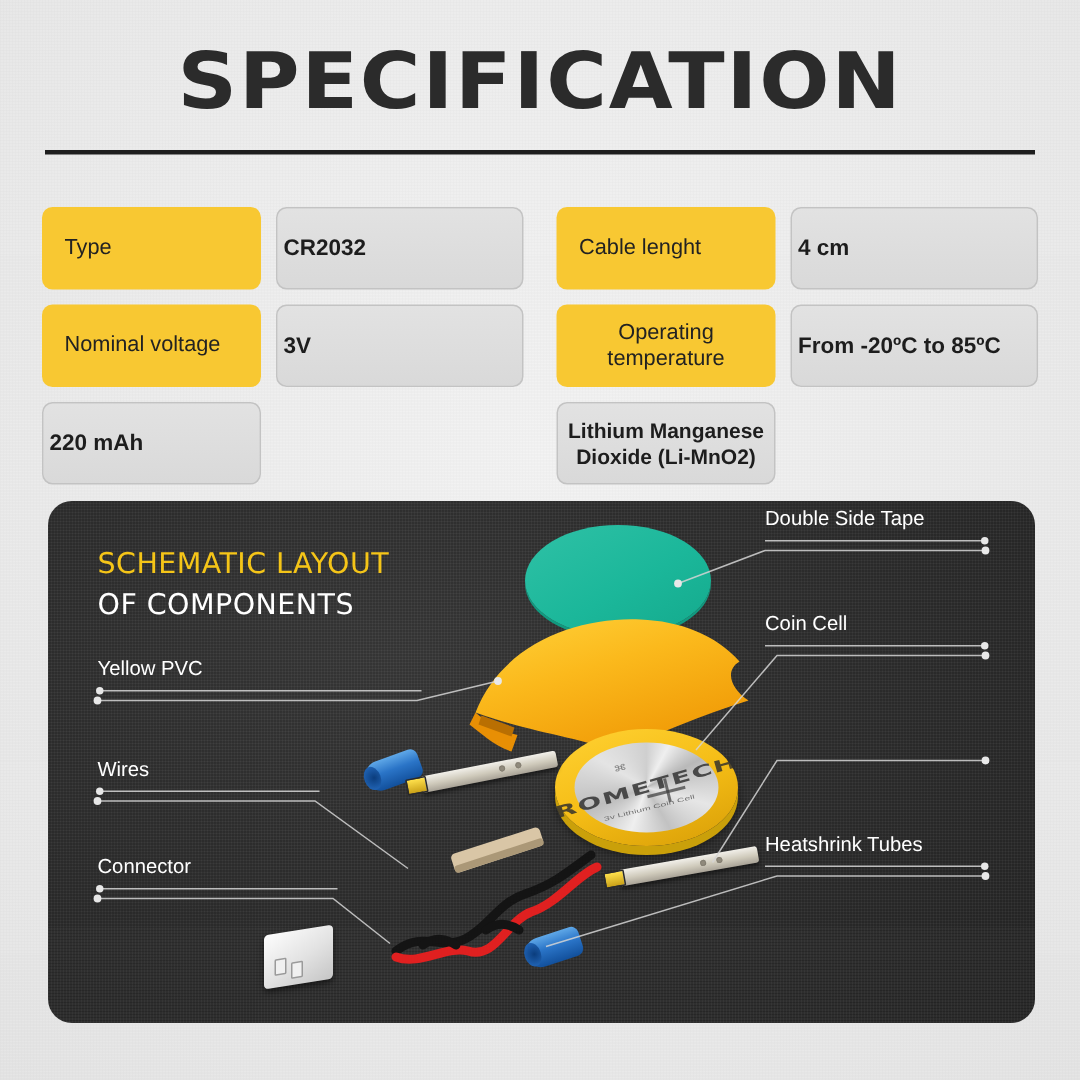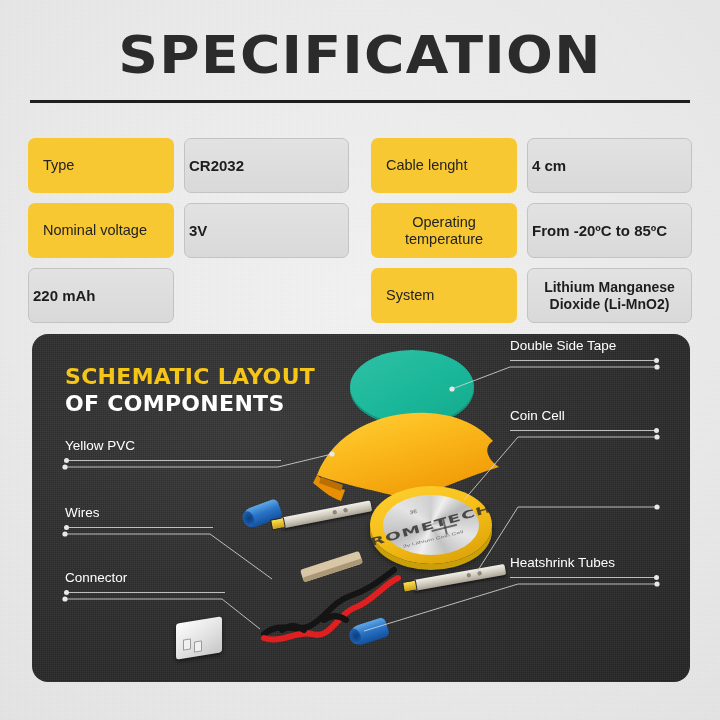--- a/index.html
+++ b/index.html
@@ -109,22 +109,22 @@
     background-image:
       repeating-linear-gradient(0deg, rgba(255,255,255,.035) 0 1px, rgba(0,0,0,.05) 1px 2px),
       repeating-linear-gradient(90deg, rgba(255,255,255,.03) 0 1px, rgba(0,0,0,.05) 1px 2px);
     opacity: .85;
   }
 
   .panel-title {
     position: absolute;
     left: 33px; top: 29px;
     font-family: "DejaVu Sans", sans-serif;
-    font-weight: 700;
-    font-size: 22px;
+    font-weight: 400;
+    font-size: 19px;
     line-height: 27px;
     letter-spacing: .3px;
     z-index: 6;
   }
   .panel-title .l1 { color: #f5c518; display: block; }
   .panel-title .l2 { color: #ffffff; display: block; }
 
   
   .callout {
     position: absolute;
@@ -336,21 +336,20 @@
     <div class="spec-col">
       <div class="spec-row">
         <div class="spec-key">Cable lenght</div>
         <div class="spec-val">4 cm</div>
       </div>
       <div class="spec-row">
         <div class="spec-key">Operating temperature</div>
         <div class="spec-val">From -20ºC to 85ºC</div>
       </div>
       <div class="spec-row">
-        <div class="spec-key">System</div>
         <div class="spec-val small">Lithium Manganese Dioxide (Li-MnO2)</div>
       </div>
     </div>
 
   </div>
 
   <div class="panel">
 
     <div class="panel-title">
       <span class="l1">SCHEMATIC LAYOUT</span>

